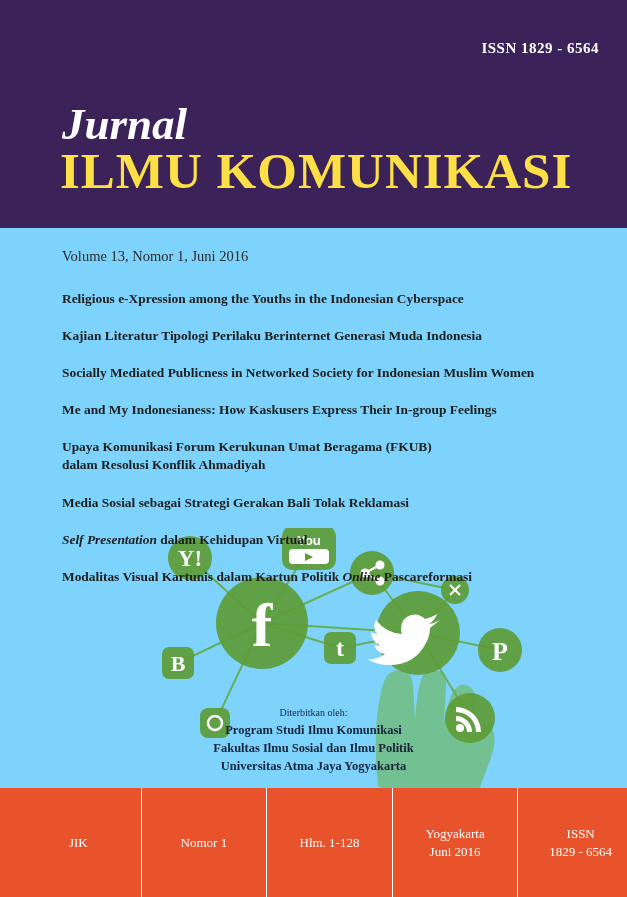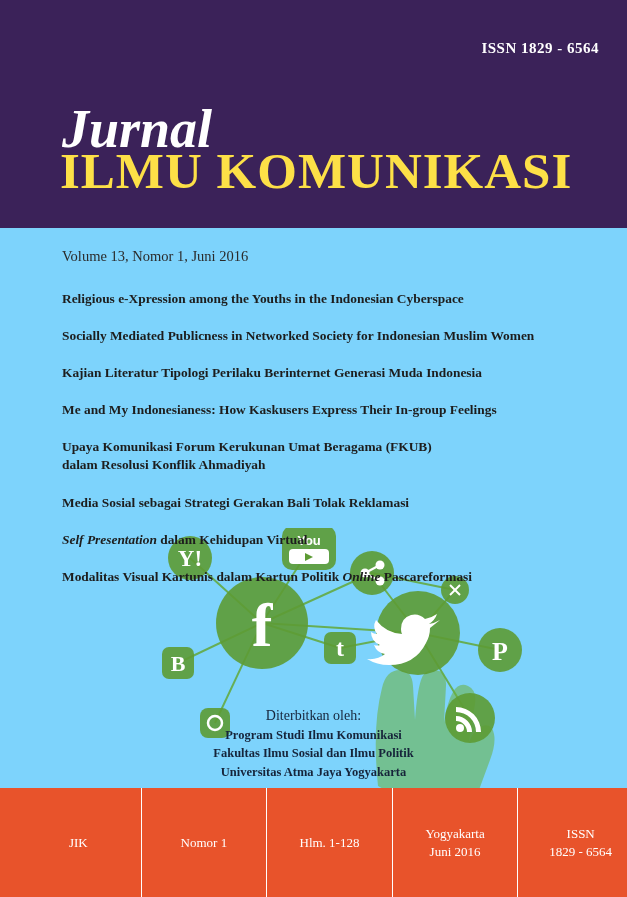--- a/index.html
+++ b/index.html
@@ -38,21 +38,21 @@
     letter-spacing: 0.5px;
   }
   .title-jurnal {
     position: absolute;
     left: 62px;
     top: 98px;
     color: #ffffff;
     font-family: "Liberation Serif", serif;
     font-weight: bold;
     font-style: italic;
-    font-size: 54px;
+    font-size: 45px;
     letter-spacing: 0px;
   }
   .title-ilmu {
     position: absolute;
     left: 60px;
     top: 146px;
     color: #fde047;
     font-family: "Liberation Serif", serif;
     font-weight: bold;
     font-size: 51px;
@@ -115,21 +115,21 @@
     top: 478px;
     width: 627px;
     text-align: center;
     color: #16243a;
     font-family: "Liberation Serif", serif;
     font-size: 12.5px;
     line-height: 1.45;
   }
   .publisher .pub-lead {
     font-weight: normal;
-    font-size: 14px;
+    font-size: 10px;
   }
   .publisher .pub-line {
     font-weight: bold;
     font-size: 12.5px;
   }
 
   
   .footer {
     position: absolute;
     left: 0;
@@ -259,22 +259,22 @@
 
         <g>
           <rect x="200" y="180" width="30" height="30" rx="8" fill="#5d9b34" opacity="0.9"></rect>
           <circle cx="215" cy="195" r="7" fill="none" stroke="#ffffff" stroke-width="2.5"></circle>
         </g>
       </svg>
     </div>
 
     <div class="toc">
       <div class="toc-item">Religious e-Xpression among the Youths in the Indonesian Cyberspace</div>
+      <div class="toc-item">Kajian Literatur Tipologi Perilaku Berinternet Generasi Muda Indonesia</div>
       <div class="toc-item">Socially Mediated Publicness in Networked Society for Indonesian Muslim Women</div>
-      <div class="toc-item">Kajian Literatur Tipologi Perilaku Berinternet Generasi Muda Indonesia</div>
       <div class="toc-item">Me and My Indonesianess: How Kaskusers Express Their In-group Feelings</div>
       <div class="toc-item">
         <span>Upaya Komunikasi Forum Kerukunan Umat Beragama (FKUB)</span><br>
         <span>dalam Resolusi Konflik Ahmadiyah</span>
       </div>
       <div class="toc-item">Media Sosial sebagai Strategi Gerakan Bali Tolak Reklamasi</div>
       <div class="toc-item">
         <em>Self Presentation</em> dalam Kehidupan Virtual
       </div>
       <div class="toc-item">

